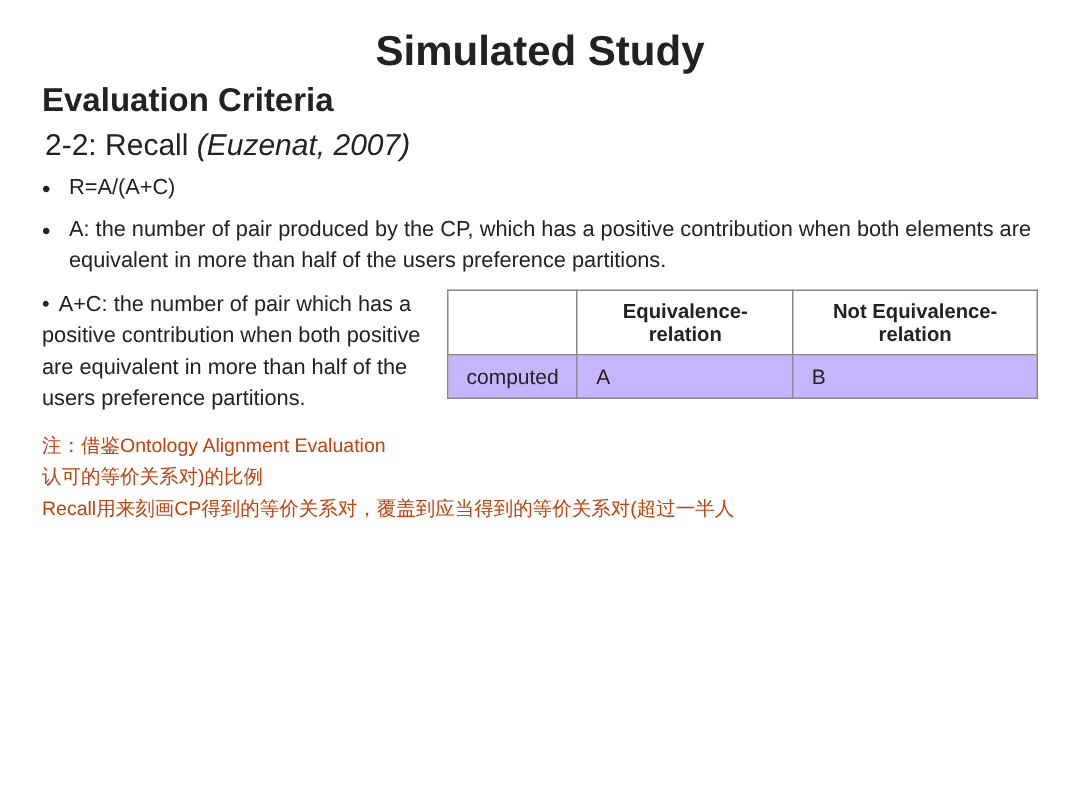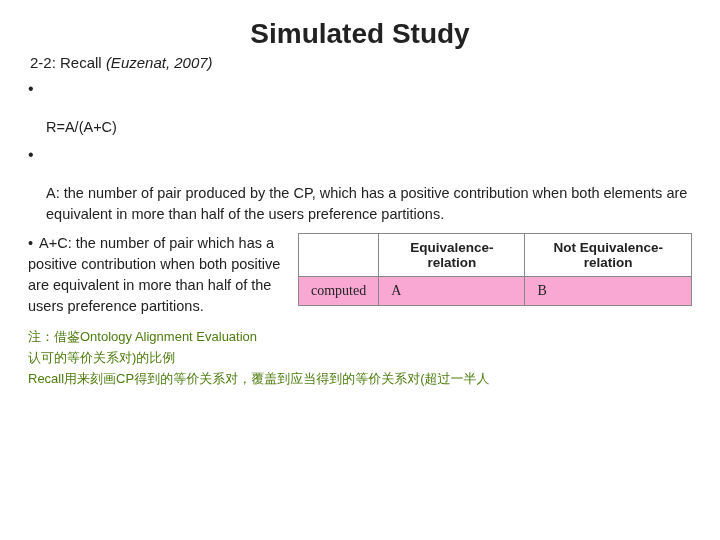--- a/index.html
+++ b/index.html
@@ -24,21 +24,21 @@
       color: #222;
       margin-bottom: 4px;
     }
     .section-title {
       font-size: 22px;
       font-weight: bold;
       color: #222;
       margin-bottom: 6px;
     }
     .subsection-title {
-      font-size: 15px;
+      font-size: 20px;
       font-weight: normal;
       color: #222;
       margin-bottom: 6px;
       margin-left: 2px;
     }
     .subsection-title em {
       font-style: italic;
     }
     .bullet-list {
       list-style: none;
@@ -53,21 +53,20 @@
       line-height: 1.45;
     }
     .bullet-dot {
       min-width: 18px;
       margin-top: 0;
       font-size: 16px;
       color: #222;
     }
     .bullet-text {
       flex: 1;
-      margin-top: 40px;
     }
     .bottom-section {
       display: flex;
       align-items: flex-start;
       margin-top: 2px;
     }
     .left-text {
       flex: 0 0 auto;
       max-width: 270px;
       font-size: 14.5px;
@@ -87,39 +86,39 @@
     th, td {
       border: 1px solid #888;
       padding: 6px 12px;
     }
     th {
       background: #fff;
       font-weight: bold;
       font-size: 13.5px;
     }
     td {
-      background: #f9a8d4;
-      font-family: Liberation Serif, serif;
+      background: #c4b5fd;
     }
     td.label-cell {
       text-align: left;
     }
     .footnote {
       font-size: 13px;
-      color: #4d7c0f;
+      color: #c2410c;
       margin-top: 10px;
       line-height: 1.6;
     }
   </style>
 </head>
 <body>
 
 <div class="page">
 
   <div class="main-title">Simulated Study</div>
+  <div class="section-title">Evaluation Criteria</div>
   <div class="subsection-title">
     <span>2-2: Recall </span><em>(Euzenat, 2007)</em>
   </div>
 
   <ul class="bullet-list">
     <li>
       <span class="bullet-dot">•</span>
       <span class="bullet-text">R=A/(A+C)</span>
     </li>
     <li>

